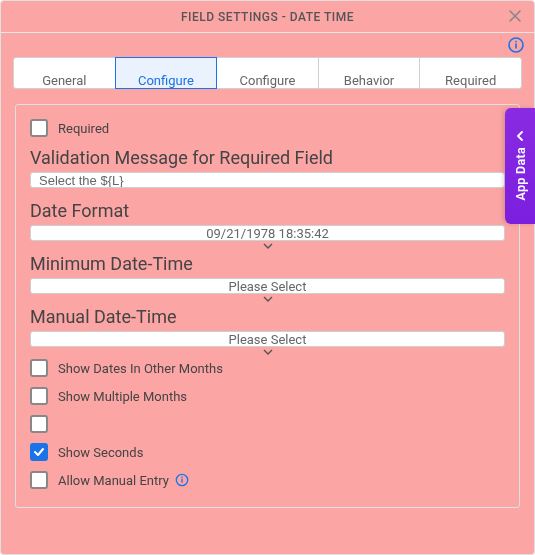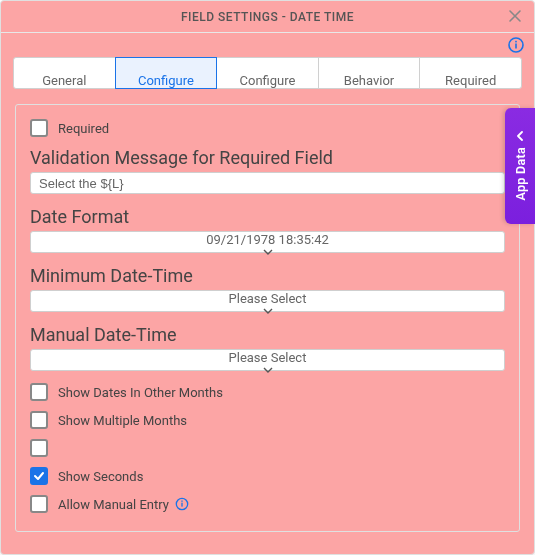--- a/index.html
+++ b/index.html
@@ -100,21 +100,21 @@
   .field-label {
     font-size: 18px;
     color: #444;
     margin-bottom: 4px;
     display: flex;
     align-items: center;
     gap: 6px;
   }
   .text-input, .select {
     width: 100%;
-    height: 22px;
+    height: 16px;
     border: 1px solid #cfcfcf;
     border-radius: 3px;
     padding: 0 8px;
     font-size: 13px;
     color: #666;
     background: #fff;
   }
   .select {
     display: flex;
     align-items: center;

